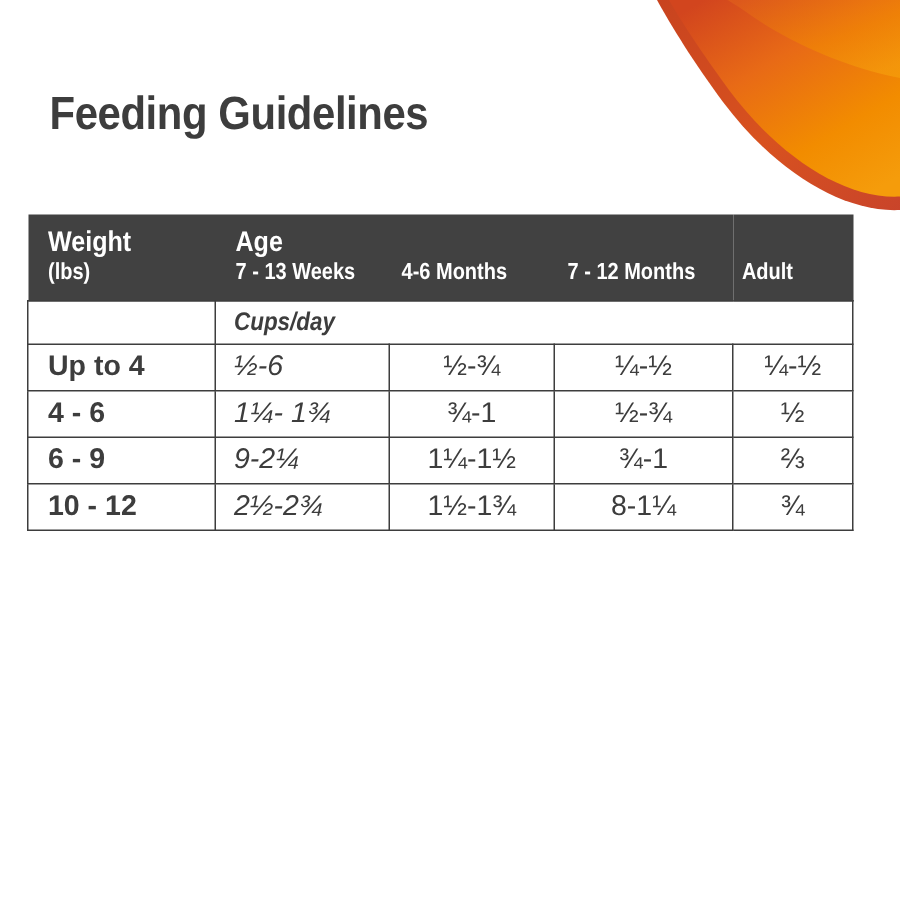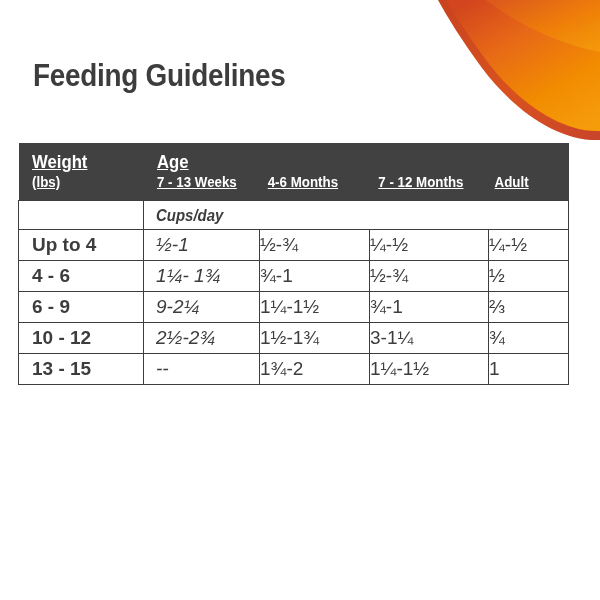--- a/index.html
+++ b/index.html
@@ -61,21 +61,20 @@
   #feeding-table th {
     padding: 0;
     margin: 0;
   }
 
   
   .hdr-band td {
     background: #414141;
     color: #ffffff;
     border: none;
-    text-decoration: underline;
   }
 
   .hdr-main {
     font-family: "Liberation Sans Narrow", "Liberation Sans", sans-serif;
     font-size: 19px;
     font-weight: bold;
     transform: scaleX(0.88);
     transform-origin: left center;
     display: block;
     white-space: nowrap;
@@ -127,21 +126,21 @@
   }
 
   .cell-age-first {
     text-align: left;
     padding-left: 12px !important;
     white-space: nowrap;
     font-style: italic;
   }
 
   .cell-age {
-    text-align: left;
+    text-align: center;
     white-space: nowrap;
   }
 
   
   .cups-label {
     font-family: "Liberation Sans Narrow", "Liberation Sans", sans-serif;
     font-size: 17px;
     font-weight: bold;
     color: #3d3d3d;
     transform: scaleX(0.88);
@@ -223,21 +222,21 @@
 
       <tr class="cups-row">
         <td class="body-cell cell-weight"></td>
         <td class="body-cell cell-age-first" colspan="4">
           <span class="cups-label">Cups/day</span>
         </td>
       </tr>
 
       <tr>
         <td class="body-cell cell-weight">Up to 4</td>
-        <td class="body-cell cell-age-first">½-1</td>
+        <td class="body-cell cell-age-first">½-6</td>
         <td class="body-cell cell-age">½-¾</td>
         <td class="body-cell cell-age">¼-½</td>
         <td class="body-cell cell-age">¼-½</td>
       </tr>
 
       <tr>
         <td class="body-cell cell-weight">4 - 6</td>
         <td class="body-cell cell-age-first">1¼- 1¾</td>
         <td class="body-cell cell-age">¾-1</td>
         <td class="body-cell cell-age">½-¾</td>
@@ -249,28 +248,21 @@
         <td class="body-cell cell-age-first">9-2¼</td>
         <td class="body-cell cell-age">1¼-1½</td>
         <td class="body-cell cell-age">¾-1</td>
         <td class="body-cell cell-age">⅔</td>
       </tr>
 
       <tr>
         <td class="body-cell cell-weight">10 - 12</td>
         <td class="body-cell cell-age-first">2½-2¾</td>
         <td class="body-cell cell-age">1½-1¾</td>
-        <td class="body-cell cell-age">3-1¼</td>
+        <td class="body-cell cell-age">8-1¼</td>
         <td class="body-cell cell-age">¾</td>
       </tr>
 
-      <tr>
-        <td class="body-cell cell-weight">13 - 15</td>
-        <td class="body-cell cell-age-first">--</td>
-        <td class="body-cell cell-age">1¾-2</td>
-        <td class="body-cell cell-age">1¼-1½</td>
-        <td class="body-cell cell-age">1</td>
-      </tr>
 
     </tbody>
   </table>
 
 </div>
 
 </body></html>

